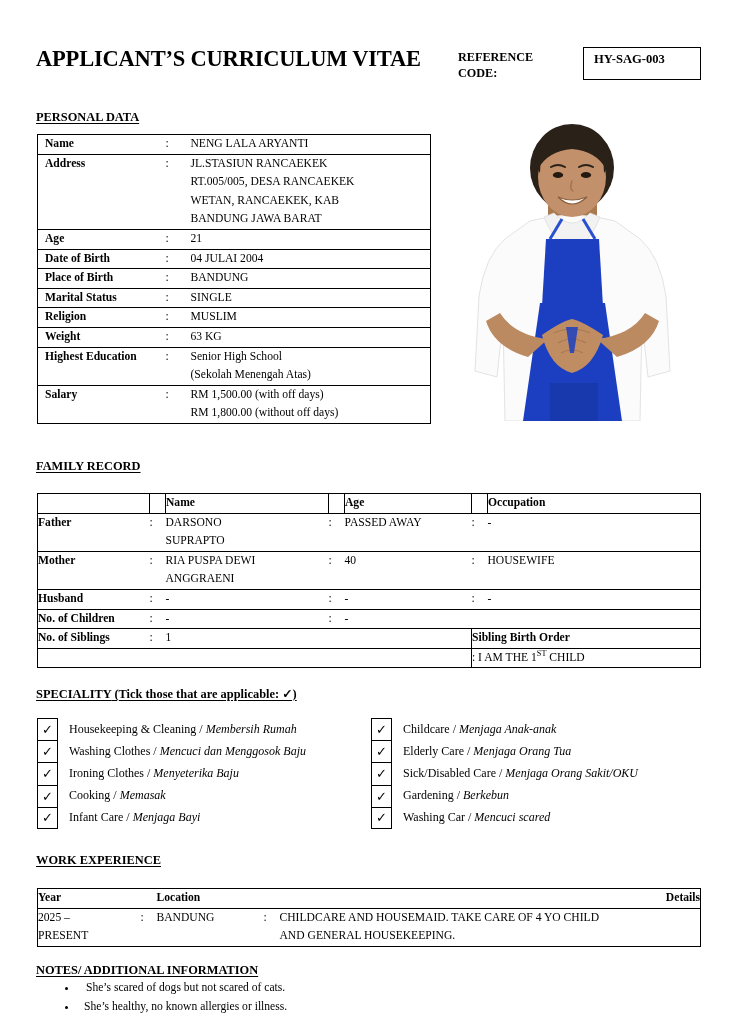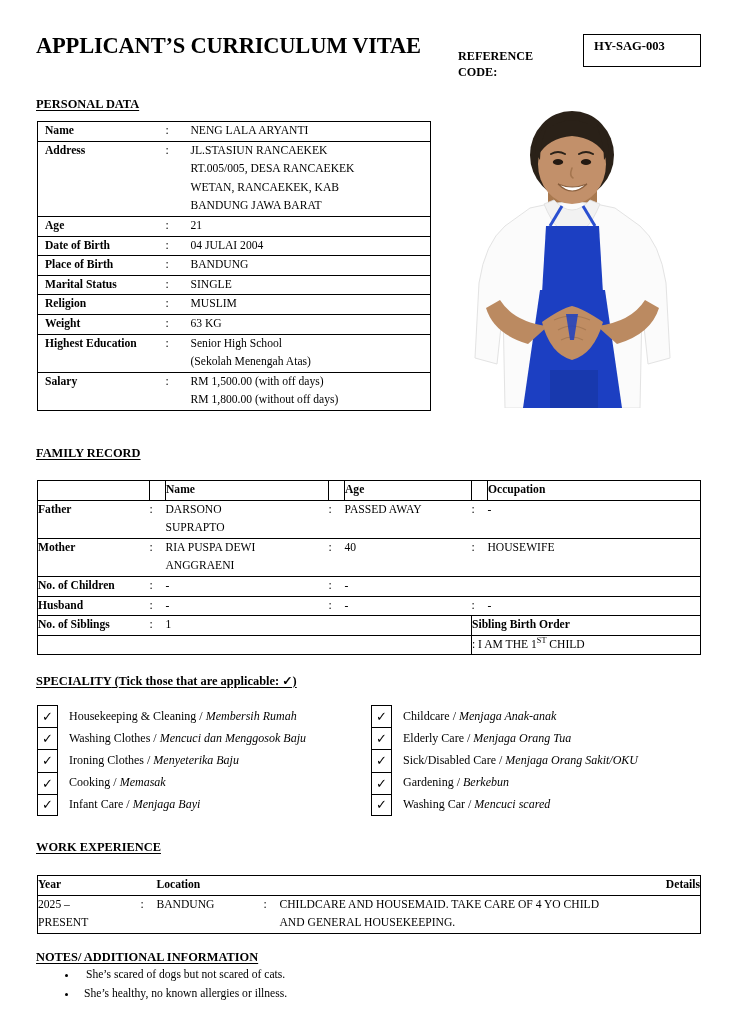--- a/index.html
+++ b/index.html
@@ -10,21 +10,21 @@
   body {
     width: 737px;
     height: 1029px;
     position: relative;
     font-family: "Liberation Serif", "DejaVu Serif", serif;
     color: #000000;
     overflow: hidden;
   }
   .page {
     position: absolute;
-    left: 0; top: 0;
+    left: 0; top: 13px;
     width: 737px; height: 895px;
   }
 
   
   .header {
     position: absolute;
     left: 36px; top: 33px;
     width: 665px;
     height: 52px;
   }
@@ -36,21 +36,20 @@
     letter-spacing: -0.2px;
     white-space: nowrap;
   }
   .ref-label {
     position: absolute;
     left: 422px; top: 3px;
     width: 110px;
     font-size: 12.2px;
     font-weight: bold;
     line-height: 16px;
-    margin-top: 12px;
   }
   .ref-box {
     position: absolute;
     left: 547px; top: 1px;
     width: 118px;
     height: 33px;
     border: 1.3px solid #000;
   }
   .ref-box span {
     display: block;
@@ -394,38 +393,38 @@
           <td class="c-lbl nb-r">Mother</td>
           <td class="c-col nb-l nb-r">:</td>
           <td class="c-name nb-l nb-r">RIA PUSPA DEWI
 ANGGRAENI</td>
           <td class="c-col2 nb-l nb-r">:</td>
           <td class="c-age nb-l nb-r">40</td>
           <td class="c-col3 nb-l nb-r">:</td>
           <td class="c-occ nb-l">HOUSEWIFE</td>
         </tr>
         <tr>
+          <td class="c-lbl nb-r">Husband</td>
+          <td class="c-col nb-l nb-r">:</td>
+          <td class="c-name nb-l nb-r">-</td>
+          <td class="c-col2 nb-l nb-r">:</td>
+          <td class="c-age nb-l nb-r">-</td>
+          <td class="c-col3 nb-l nb-r">:</td>
+          <td class="c-occ nb-l">-</td>
+        </tr>
+        <tr>
           <td class="c-lbl nb-r">No. of Children</td>
           <td class="c-col nb-l nb-r">:</td>
           <td class="c-name nb-l nb-r">-</td>
           <td class="c-col2 nb-l nb-r">:</td>
           <td class="c-age nb-l nb-r">-</td>
           <td class="c-col3 nb-l nb-r"></td>
           <td class="c-occ nb-l"></td>
         </tr>
         <tr>
-          <td class="c-lbl nb-r">Husband</td>
-          <td class="c-col nb-l nb-r">:</td>
-          <td class="c-name nb-l nb-r">-</td>
-          <td class="c-col2 nb-l nb-r">:</td>
-          <td class="c-age nb-l nb-r">-</td>
-          <td class="c-col3 nb-l nb-r">:</td>
-          <td class="c-occ nb-l">-</td>
-        </tr>
-        <tr>
           <td class="c-lbl nb-r">No. of Siblings</td>
           <td class="c-col nb-l nb-r">:</td>
           <td class="c-name nb-l" colspan="3">1</td>
           <td class="sib-title" colspan="2">Sibling Birth Order</td>
         </tr>
         <tr>
           <td colspan="5"></td>
           <td class="sib-val" colspan="2"><span>: I AM THE 1</span><sup>ST</sup><span> CHILD</span></td>
         </tr>
       </tbody>

